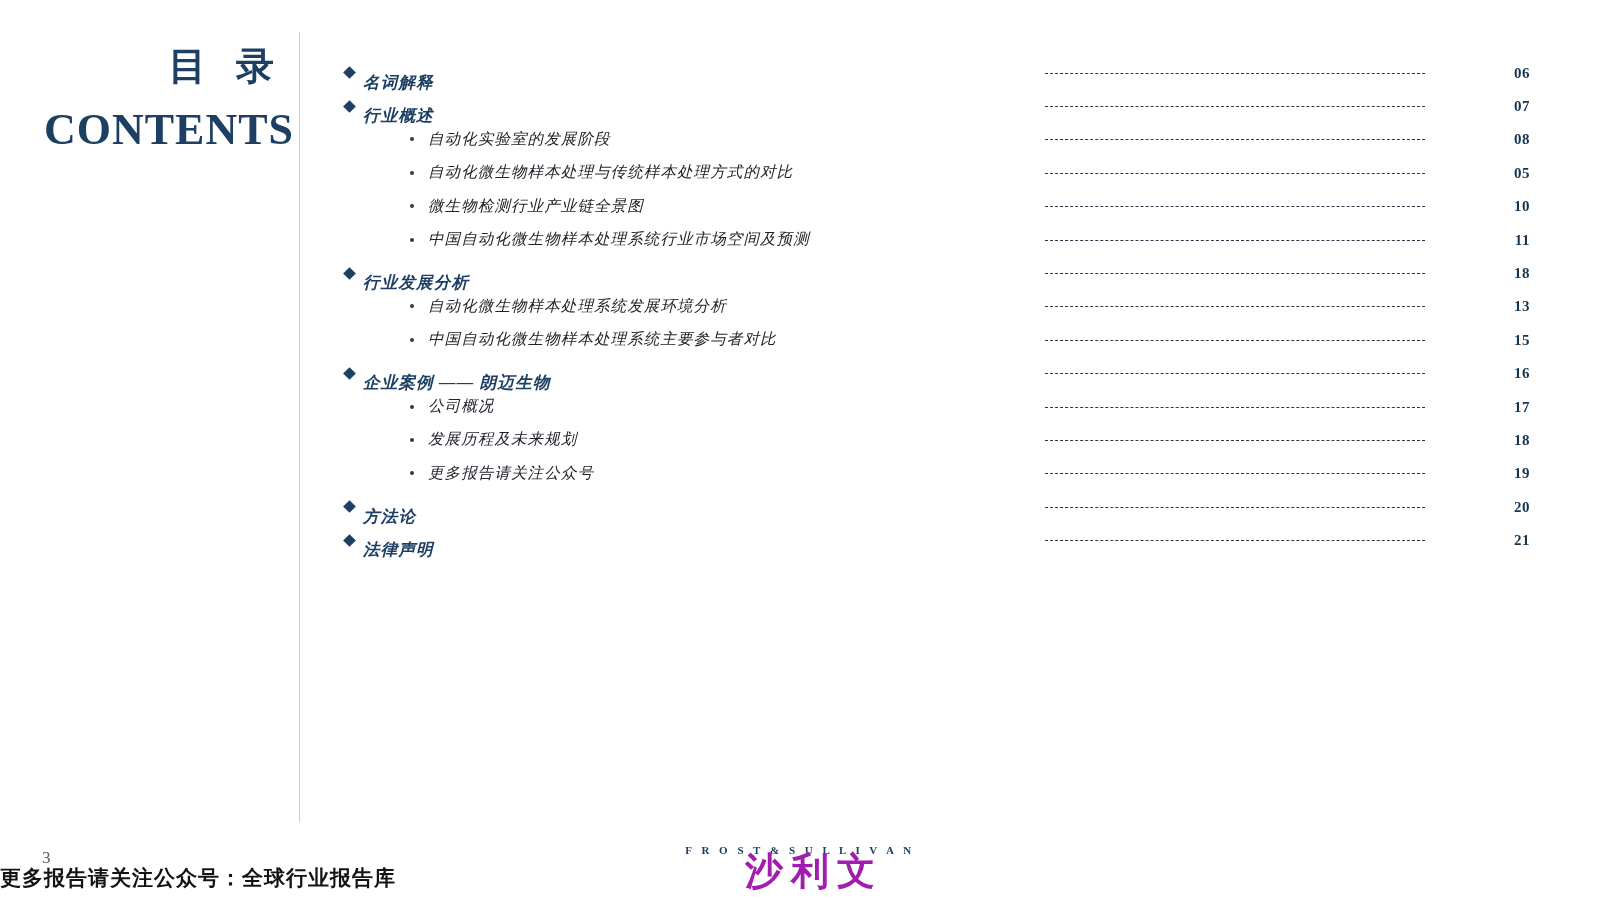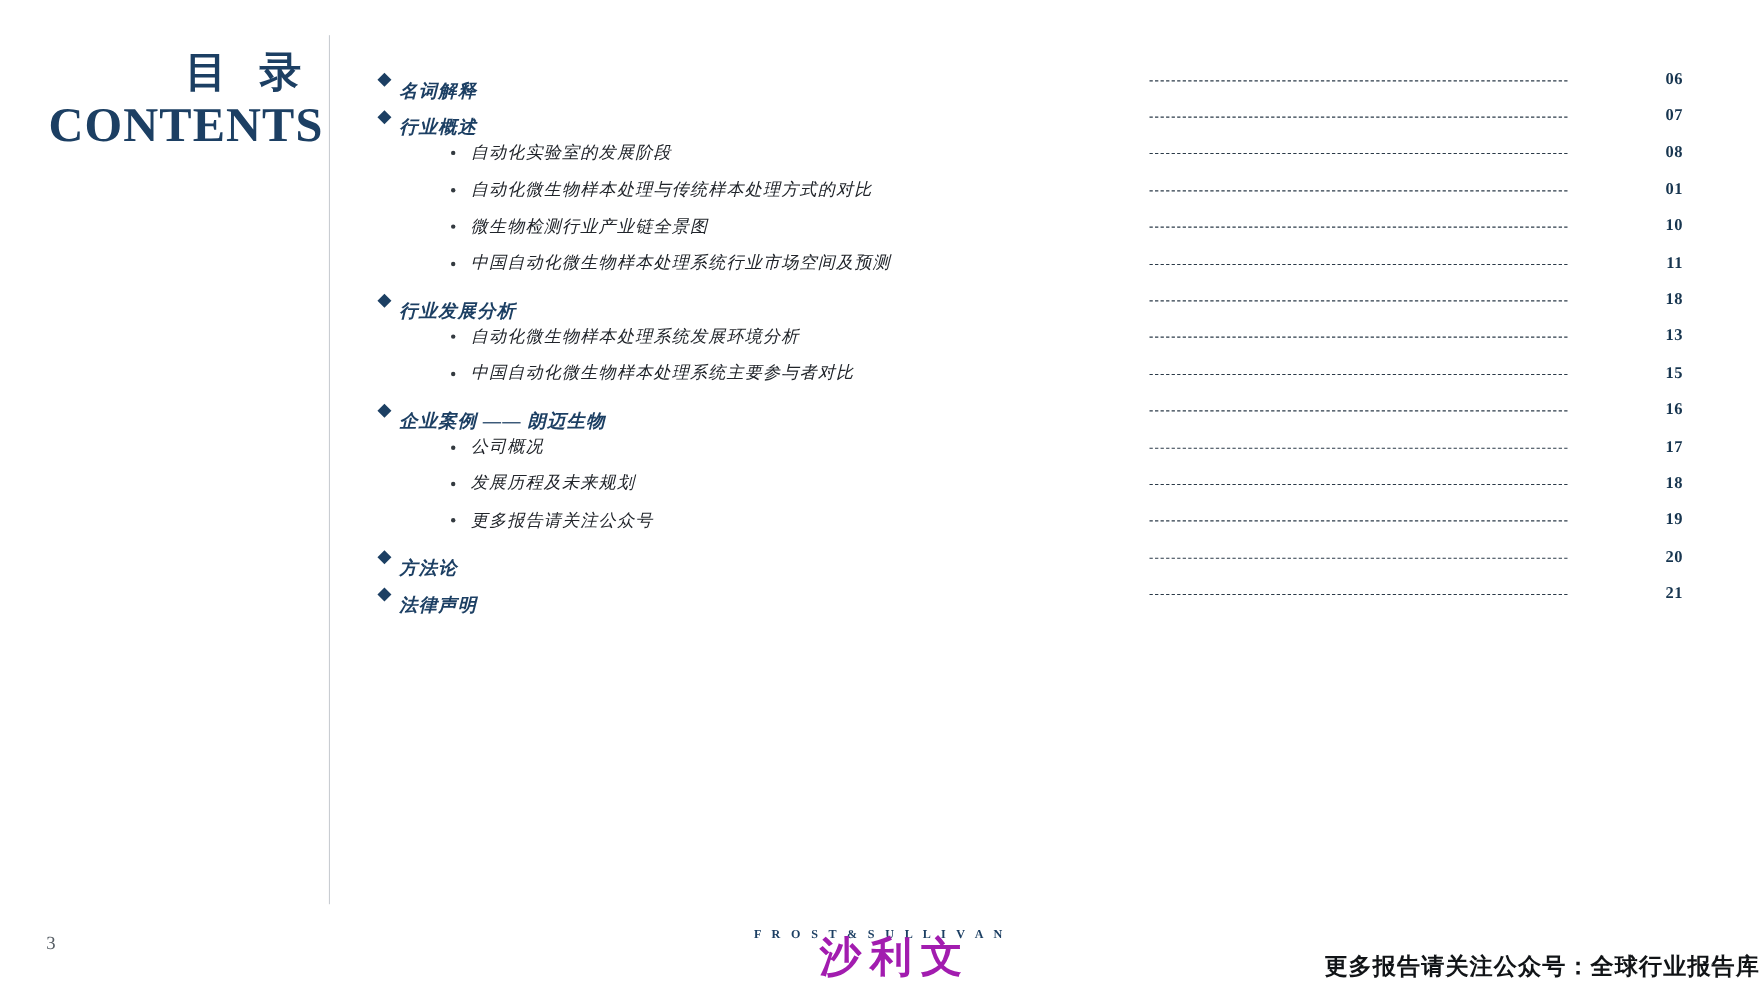--- a/index.html
+++ b/index.html
@@ -36,21 +36,21 @@
     line-height: 1.15;
     padding-left: 8px;
   }
   .toc-title .en {
     font-family: "Liberation Serif", serif;
     font-size: 44px;
     font-weight: bold;
     letter-spacing: 1px;
     color: #1c3f63;
     line-height: 1.12;
-    margin-top: 0;
+    margin-top: 16px;
   }
   
   .divider {
     position: absolute;
     left: 299px;
     top: 32px;
     width: 1px;
     height: 790px;
     background: #c9cdd2;
   }
@@ -164,21 +164,21 @@
     letter-spacing: 8px;
     line-height: 1;
     margin-top: -4px;
     padding-left: 28px;
   }
   .wm-text {
     position: absolute;
     left: 0;
     right: 0;
     bottom: 8px;
-    text-align: right;
+    text-align: left;
     font-family: "Liberation Sans", sans-serif;
     font-size: 21px;
     font-weight: bold;
     color: #111417;
     letter-spacing: 1px;
   }
 </style>
 </head>
 <body>
 
@@ -207,21 +207,21 @@
       <div class="row lvl2">
         <span class="bullet"></span>
         <span class="label">自动化实验室的发展阶段</span>
         <span class="leader"></span>
         <span class="pageno">08</span>
       </div>
       <div class="row lvl2">
         <span class="bullet"></span>
         <span class="label">自动化微生物样本处理与传统样本处理方式的对比</span>
         <span class="leader"></span>
-        <span class="pageno">01</span>
+        <span class="pageno">05</span>
       </div>
       <div class="row lvl2">
         <span class="bullet"></span>
         <span class="label">微生物检测行业产业链全景图</span>
         <span class="leader"></span>
         <span class="pageno">10</span>
       </div>
       <div class="row lvl2">
         <span class="bullet"></span>
         <span class="label">中国自动化微生物样本处理系统行业市场空间及预测</span>

